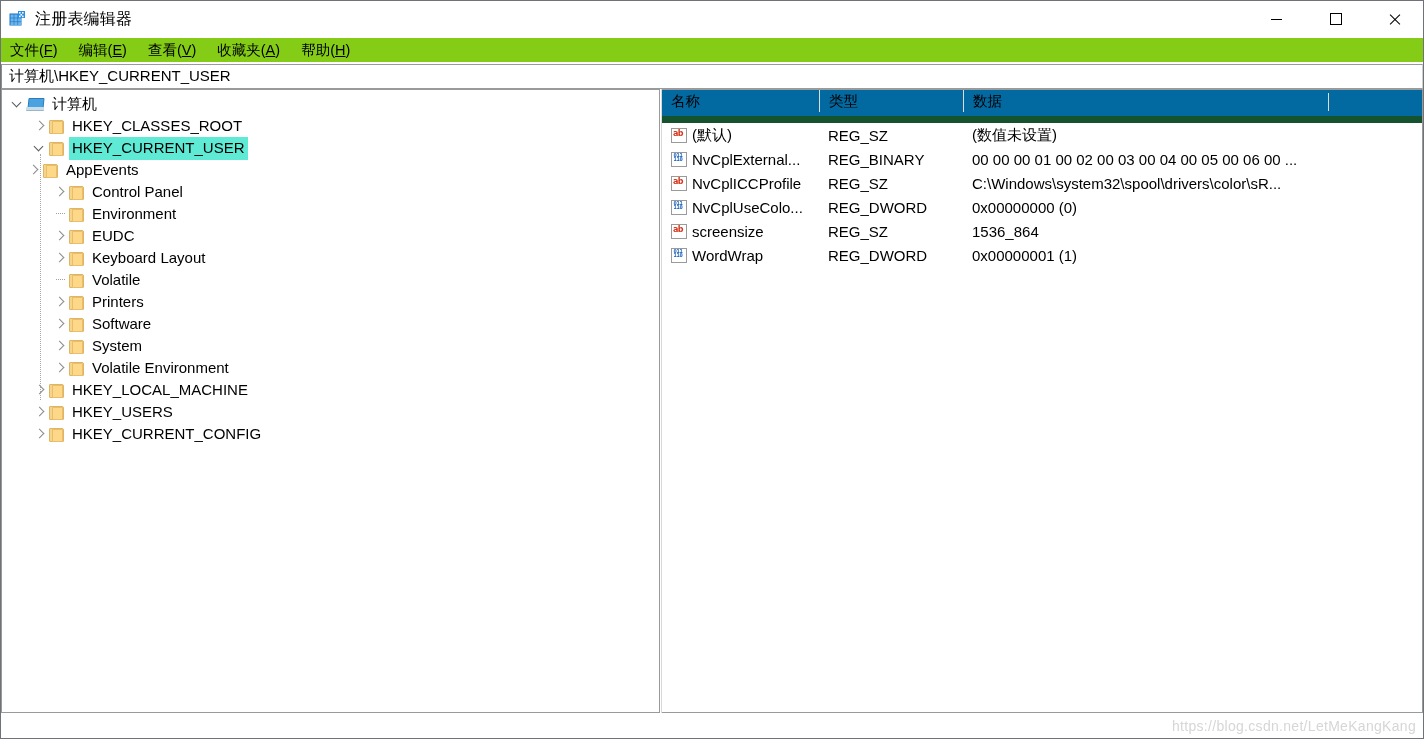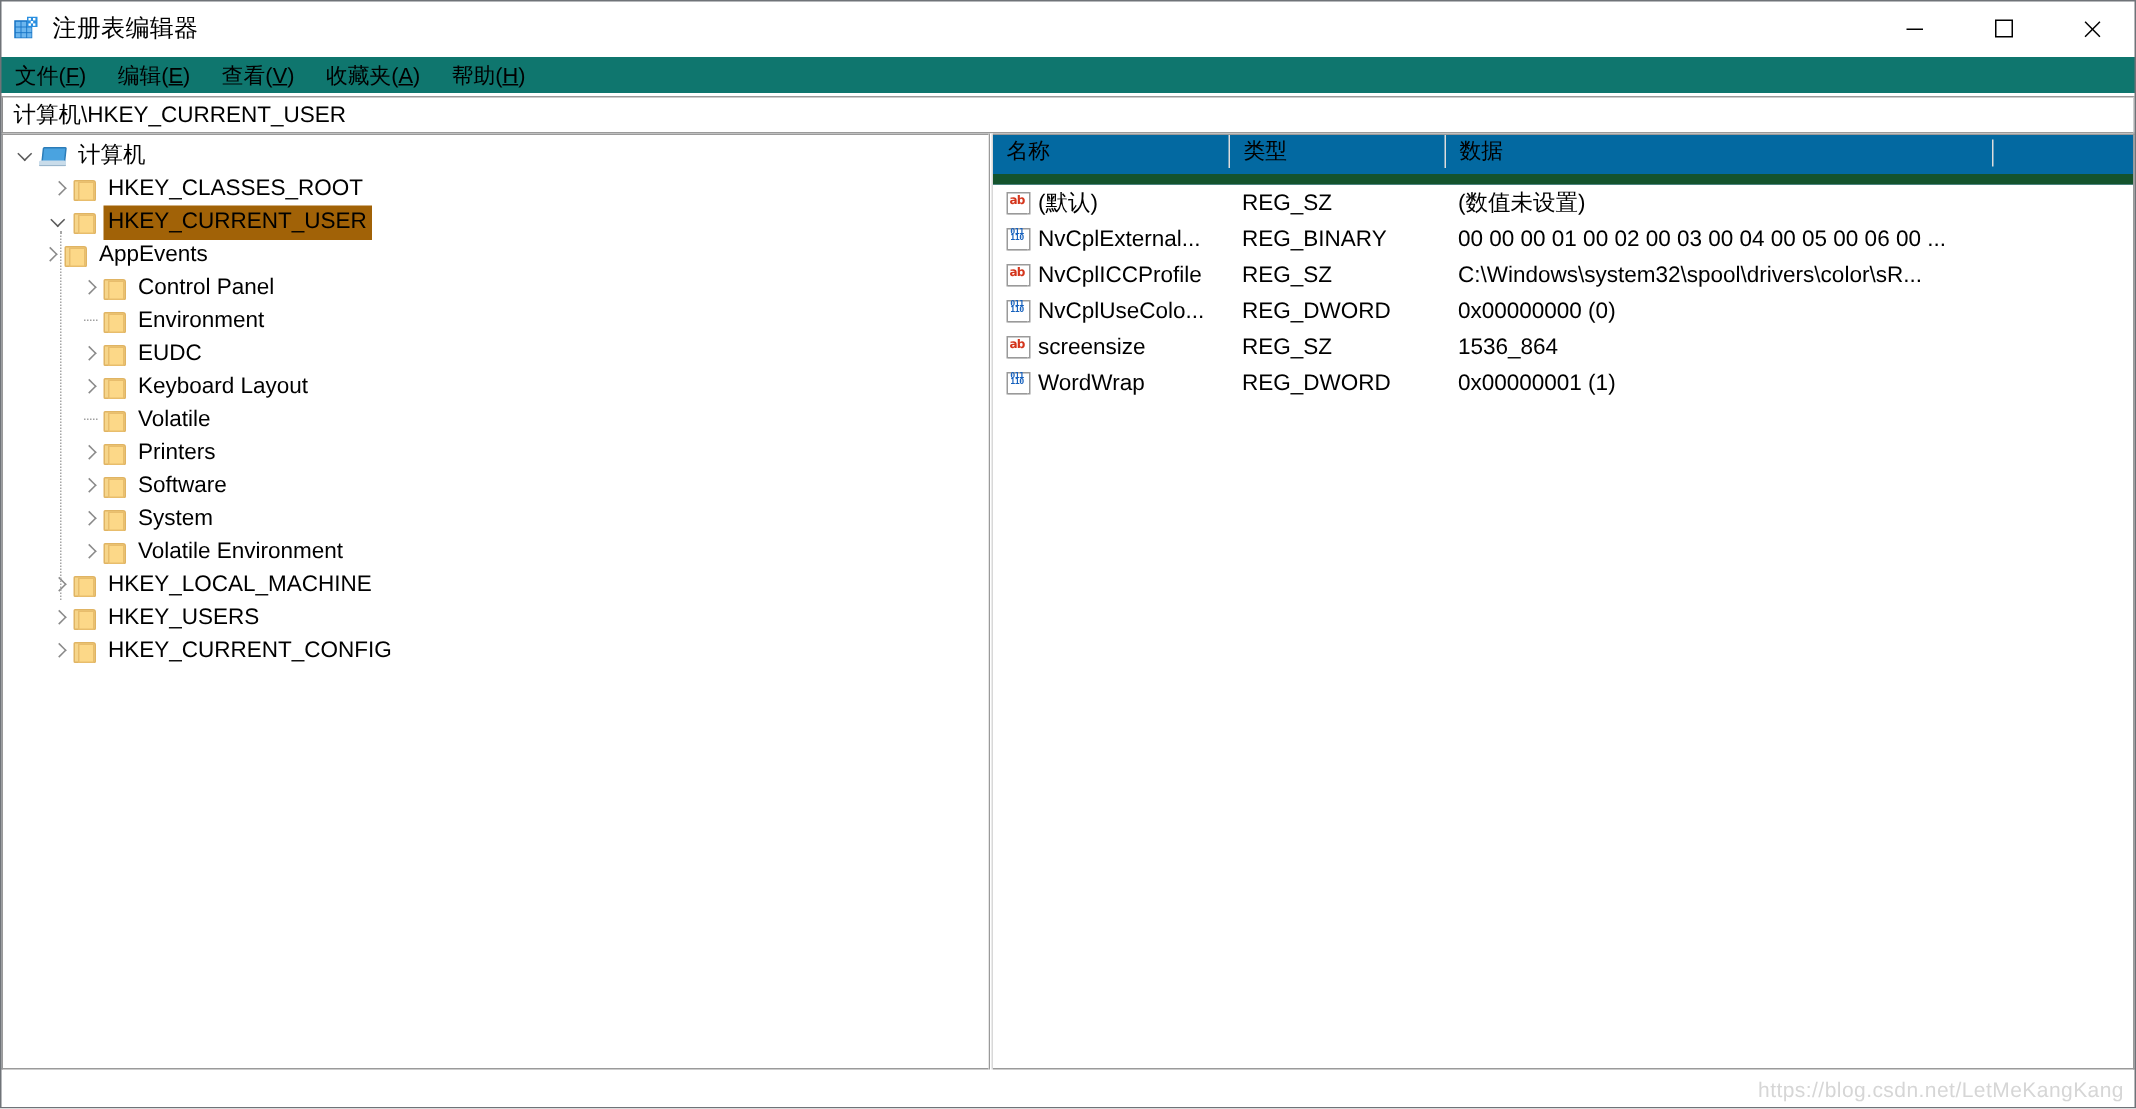--- a/index.html
+++ b/index.html
@@ -77,21 +77,21 @@
   }
   .glyph-close:before { transform: rotate(45deg); }
   .glyph-close:after  { transform: rotate(-45deg); }
 
   
   .menubar {
     height: 24px;
     display: flex;
     align-items: center;
     padding-left: 10px;
-    background: #0f766e;
+    background: #84cc16;
   }
   .menu-item {
     font-size: 14.5px;
     color: #000;
     margin-right: 21px;
     white-space: nowrap;
     padding: 2px 0;
   }
   .menu-item u { text-decoration: underline; }
 
@@ -153,21 +153,21 @@
     align-items: center;
     white-space: nowrap;
     position: relative;
   }
   .tree-row .label {
     font-size: 15px;
     line-height: 22px;
     padding: 0 3px 1px 3px;
   }
   .tree-row.selected .label {
-    background: #a16207;
+    background: #5eead4;
   }
   .twisty {
     width: 16px;
     height: 22px;
     flex: 0 0 auto;
     position: relative;
   }
   .twisty .chev {
     position: absolute;
     left: 4px;

